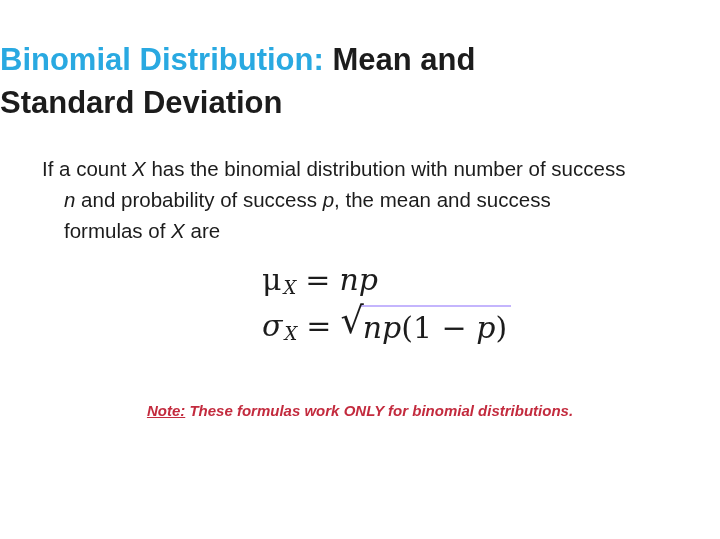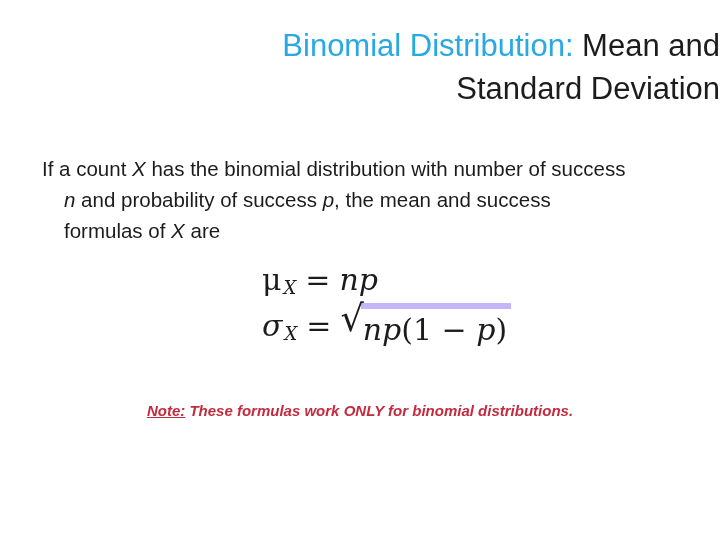--- a/index.html
+++ b/index.html
@@ -8,27 +8,27 @@
     width: 720px;
     height: 539px;
     background: #ffffff;
     overflow: hidden;
     font-family: "Liberation Sans", sans-serif;
     color: #1c1c1c;
   }
   
   .title {
     position: absolute;
-    top: 24px;
+    top: 38px;
     left: 0;
     width: 100%;
     margin: 0;
-    text-align: right;
+    text-align: left;
     font-size: 31px;
-    font-weight: normal;
+    font-weight: bold;
     line-height: 43px;
     color: #1c1c1c;
   }
   .title .blue { color: #29a9e1; }
   
   .body-text {
     position: absolute;
     top: 153px;
     left: 42px;
     width: 650px;
@@ -62,21 +62,21 @@
   .formula .eq { margin: 0 9px; }
   .sqrt { display: inline-flex; align-items: stretch; }
   .radical {
     font-size: 1.22em;
     line-height: 1;
     align-self: flex-start;
     margin-right: -3px;
     transform: translateY(-2px);
   }
   .radicand {
-    border-top: 6px solid #c4b5fd;
+    border-top: 2px solid #c4b5fd;
     padding: 3px 4px 0 2px;
   }
   
   .note {
     position: absolute;
     top: 397px;
     left: 0;
     width: 100%;
     text-align: center;
     color: #c32b3e;

